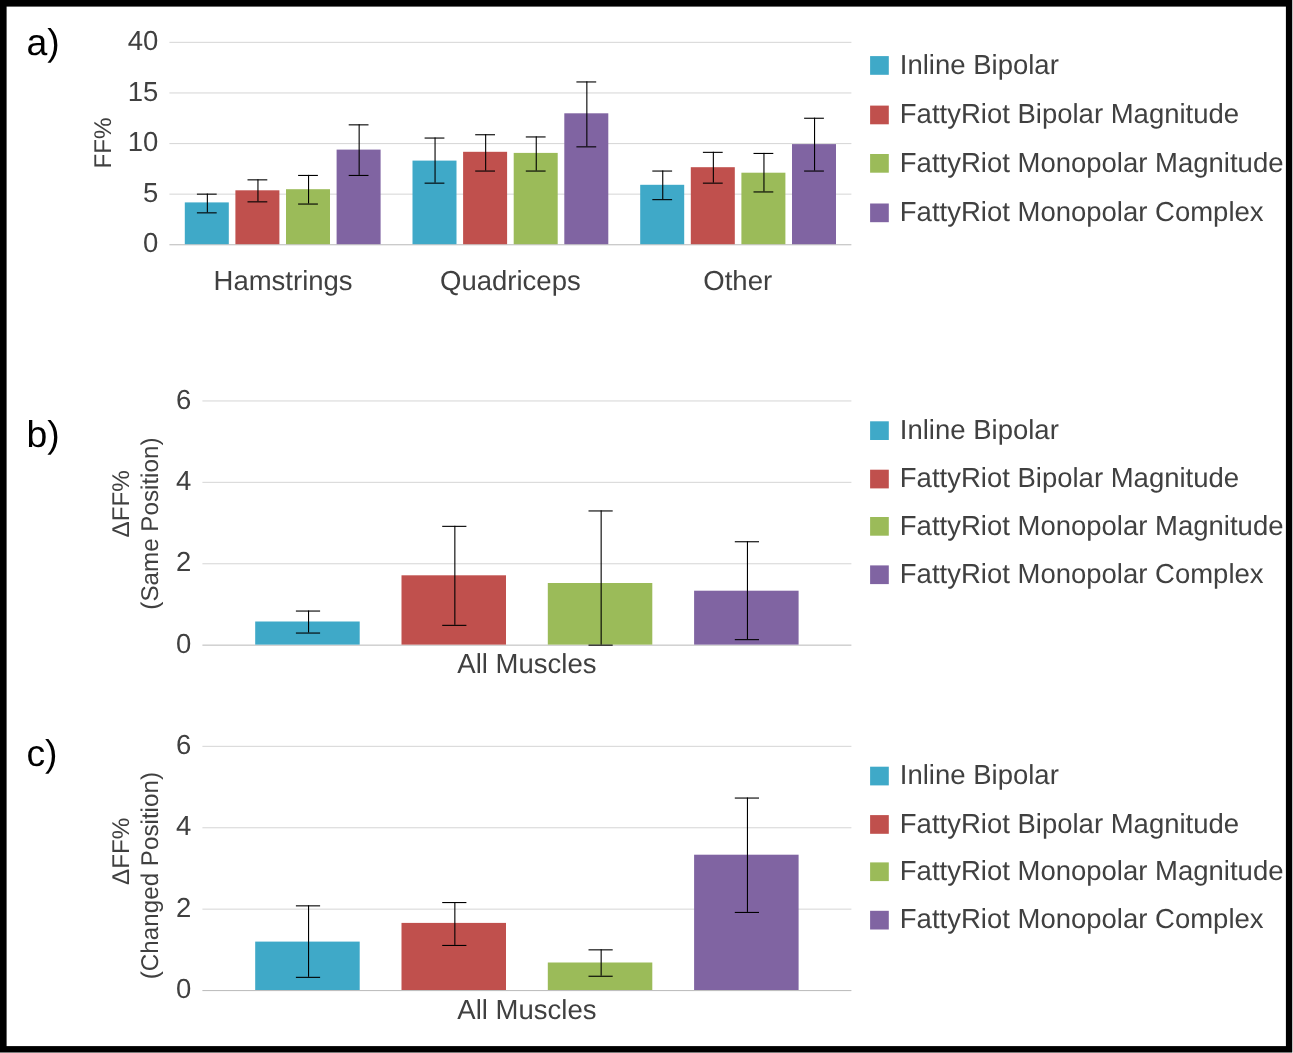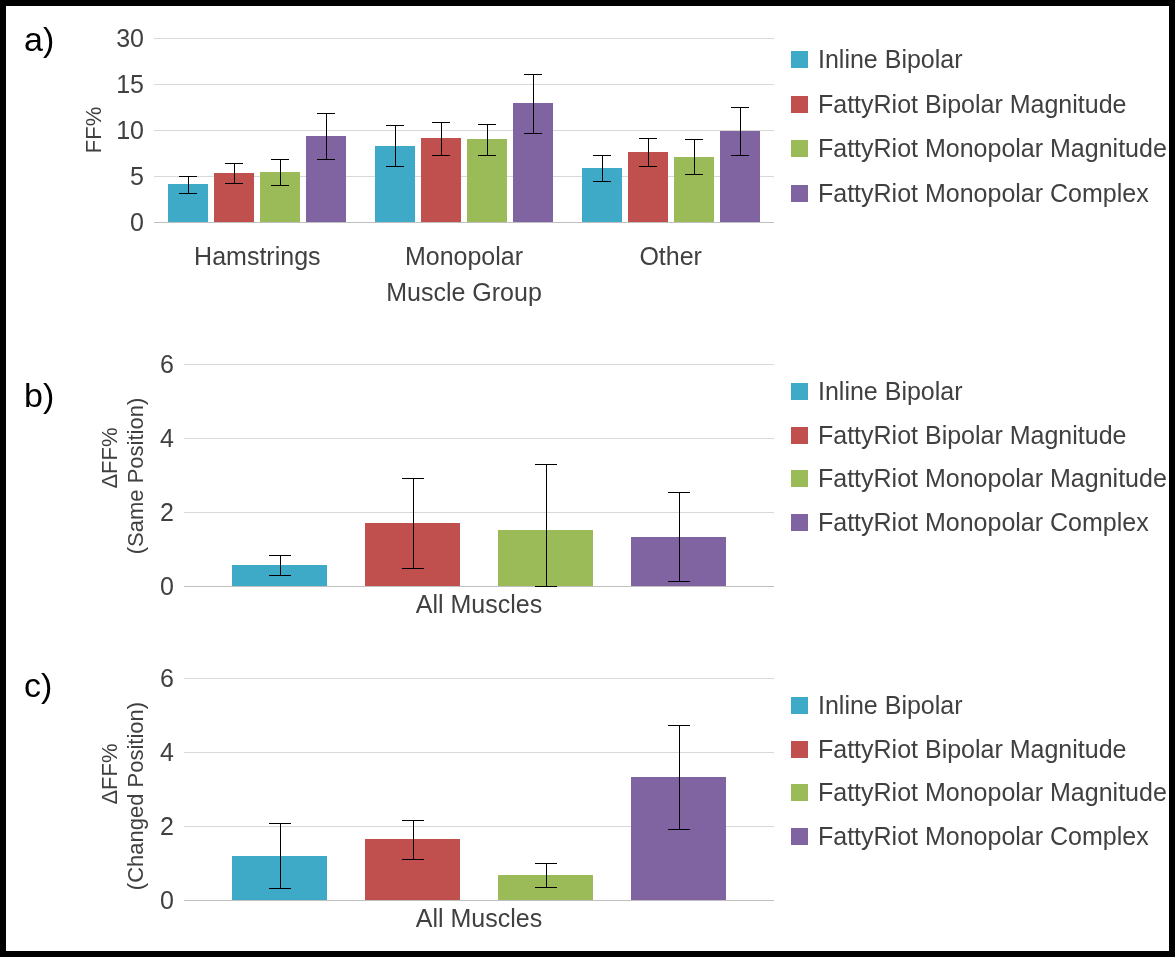--- a/index.html
+++ b/index.html
@@ -120,21 +120,21 @@
     <div class="plot" style="left: 148px; top: 32px; width: 620px; height: 184px;">
       <div class="axisline" style="top: 184px;"></div>
       <div class="ytick" style="top: 184px;">0</div>
       <div class="gridline" style="top: 138px;"></div>
       <div class="ytick" style="top: 138px;">5</div>
       <div class="gridline" style="top: 92px;"></div>
       <div class="ytick" style="top: 92px; text-align: center;">10</div>
       <div class="gridline" style="top: 46px;"></div>
       <div class="ytick" style="top: 46px;">15</div>
       <div class="gridline" style="top: 0px;"></div>
-      <div class="ytick" style="top: 0px;">30</div>
+      <div class="ytick" style="top: 0px;">40</div>
       <div class="bar" style="left: 14.3333px; width: 40px; height: 37.72px; background: rgb(63, 169, 200);"></div>
       <div class="errbar" style="left: 34.3333px; top: 138px; height: 16.56px;"></div>
       <div class="errcap" style="left: 25.3333px; width: 18px; top: 138px;"></div>
       <div class="errcap" style="left: 25.3333px; width: 18px; top: 154.56px;"></div>
       <div class="bar" style="left: 60.3333px; width: 40px; height: 48.76px; background: rgb(192, 80, 77);"></div>
       <div class="errbar" style="left: 80.3333px; top: 125.12px; height: 20.24px;"></div>
       <div class="errcap" style="left: 71.3333px; width: 18px; top: 125.12px;"></div>
       <div class="errcap" style="left: 71.3333px; width: 18px; top: 145.36px;"></div>
       <div class="bar" style="left: 106.333px; width: 40px; height: 49.68px; background: rgb(155, 187, 89);"></div>
       <div class="errbar" style="left: 126.333px; top: 121.44px; height: 25.76px;"></div>
@@ -171,23 +171,22 @@
       <div class="bar" style="left: 519.667px; width: 40px; height: 65.32px; background: rgb(155, 187, 89);"></div>
       <div class="errbar" style="left: 539.667px; top: 101.2px; height: 34.96px;"></div>
       <div class="errcap" style="left: 530.667px; width: 18px; top: 101.2px;"></div>
       <div class="errcap" style="left: 530.667px; width: 18px; top: 136.16px;"></div>
       <div class="bar" style="left: 565.667px; width: 40px; height: 91.08px; background: rgb(128, 100, 162);"></div>
       <div class="errbar" style="left: 585.667px; top: 69px; height: 47.84px;"></div>
       <div class="errcap" style="left: 576.667px; width: 18px; top: 69px;"></div>
       <div class="errcap" style="left: 576.667px; width: 18px; top: 116.84px;"></div>
     </div>
     <div class="ylabel" style="left: 88px; top: 124px; transform: translate(-50%, -50%) rotate(-90deg);">FF%</div>
-    <div class="xlabel" style="left: 148px; top: 272px; width: 620px;">Muscle Group</div>
     <div class="xtick" style="left: 251.333px; top: 236px;">Hamstrings</div>
-    <div class="xtick" style="left: 458px; top: 236px;">Monopolar</div>
+    <div class="xtick" style="left: 458px; top: 236px;">Quadriceps</div>
     <div class="xtick" style="left: 664.667px; top: 236px; text-align: center;">Other</div>
     <div class="legend" style="left: 785px; top: 40px;">
       <div class="legend-item" style="margin-bottom: 17px;">
         <span class="legend-swatch" style="background: rgb(63, 169, 200);"></span>
         <span class="legend-label">Inline Bipolar</span>
       </div>
       <div class="legend-item" style="margin-bottom: 17px;">
         <span class="legend-swatch" style="background: rgb(192, 80, 77);"></span>
         <span class="legend-label">FattyRiot Bipolar Magnitude</span>
       </div>

